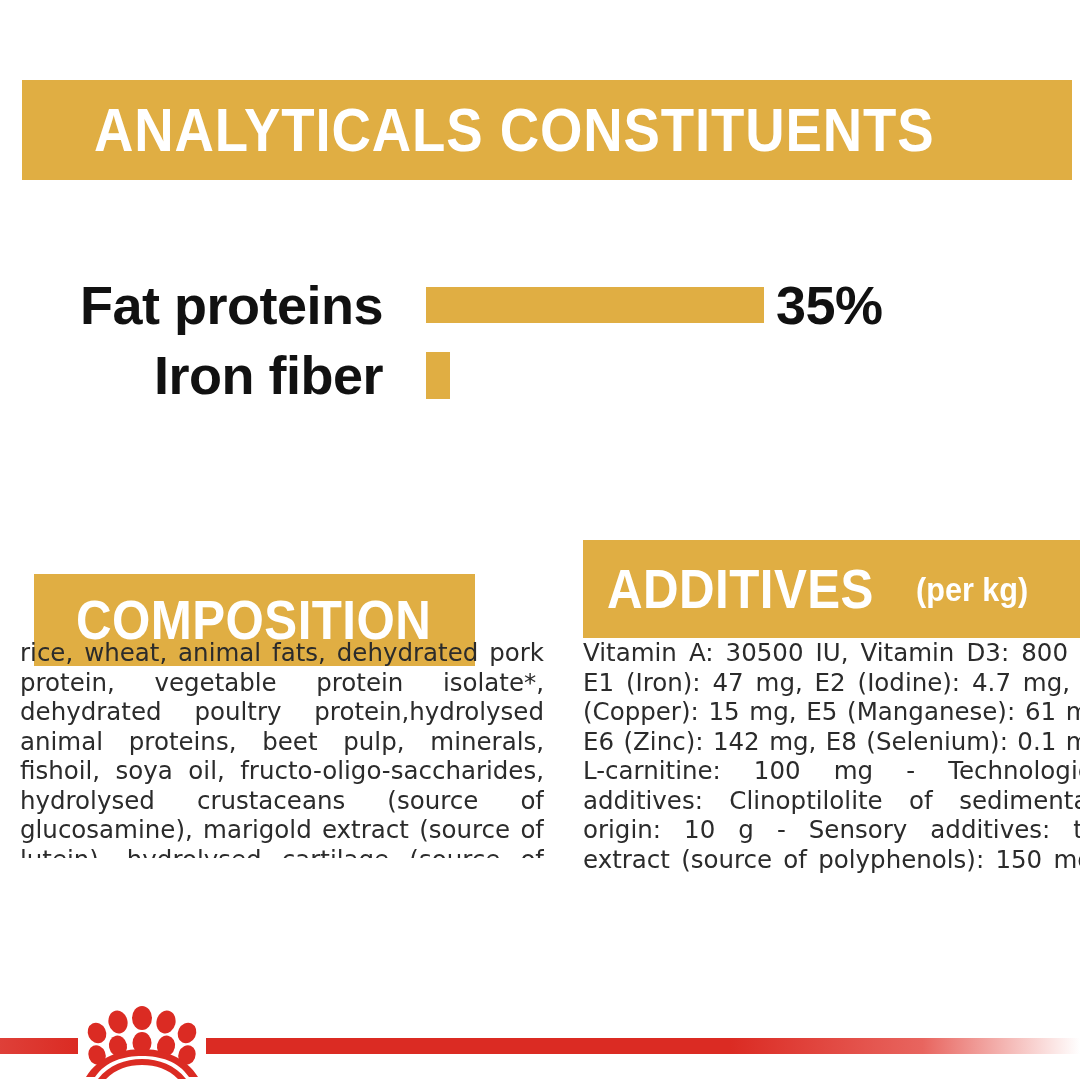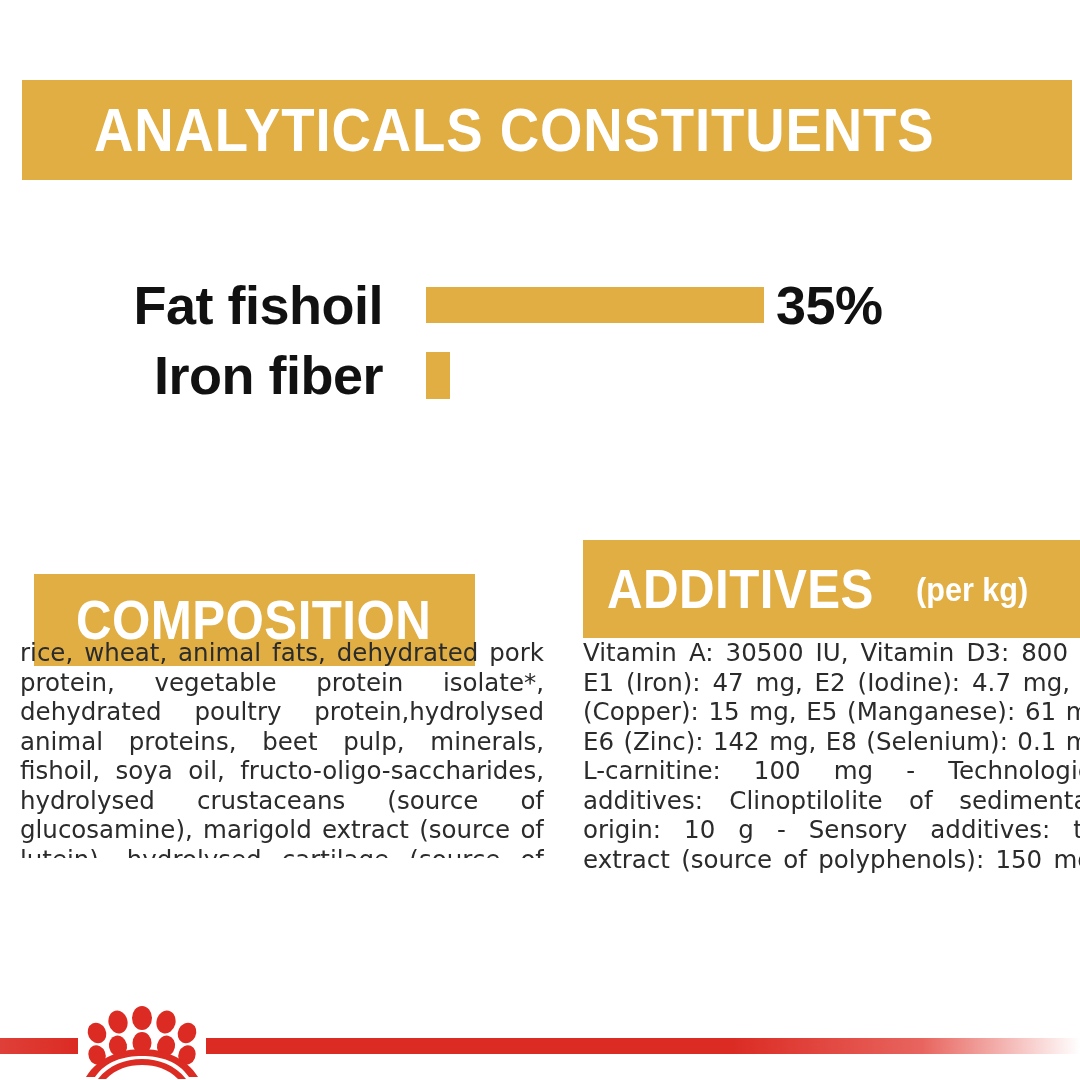--- a/index.html
+++ b/index.html
@@ -201,21 +201,21 @@
 <body>
 
 <div class="band" id="band-analyticals">
   <span class="band-title">ANALYTICALS CONSTITUENTS</span>
 </div>
 
 <div id="chart">
 
 
   <div class="chart-row" id="row-fat">
-    <div class="chart-label">Fat fishoil</div>
+    <div class="chart-label">Fat proteins</div>
     <div class="chart-bar-wrap">
       <div class="chart-bar"></div>
       <div class="chart-value">35%</div>
     </div>
   </div>
 
   <div class="chart-row" id="row-fiber">
     <div class="chart-label">Iron fiber</div>
     <div class="chart-bar-wrap">
       <div class="chart-bar"></div>

